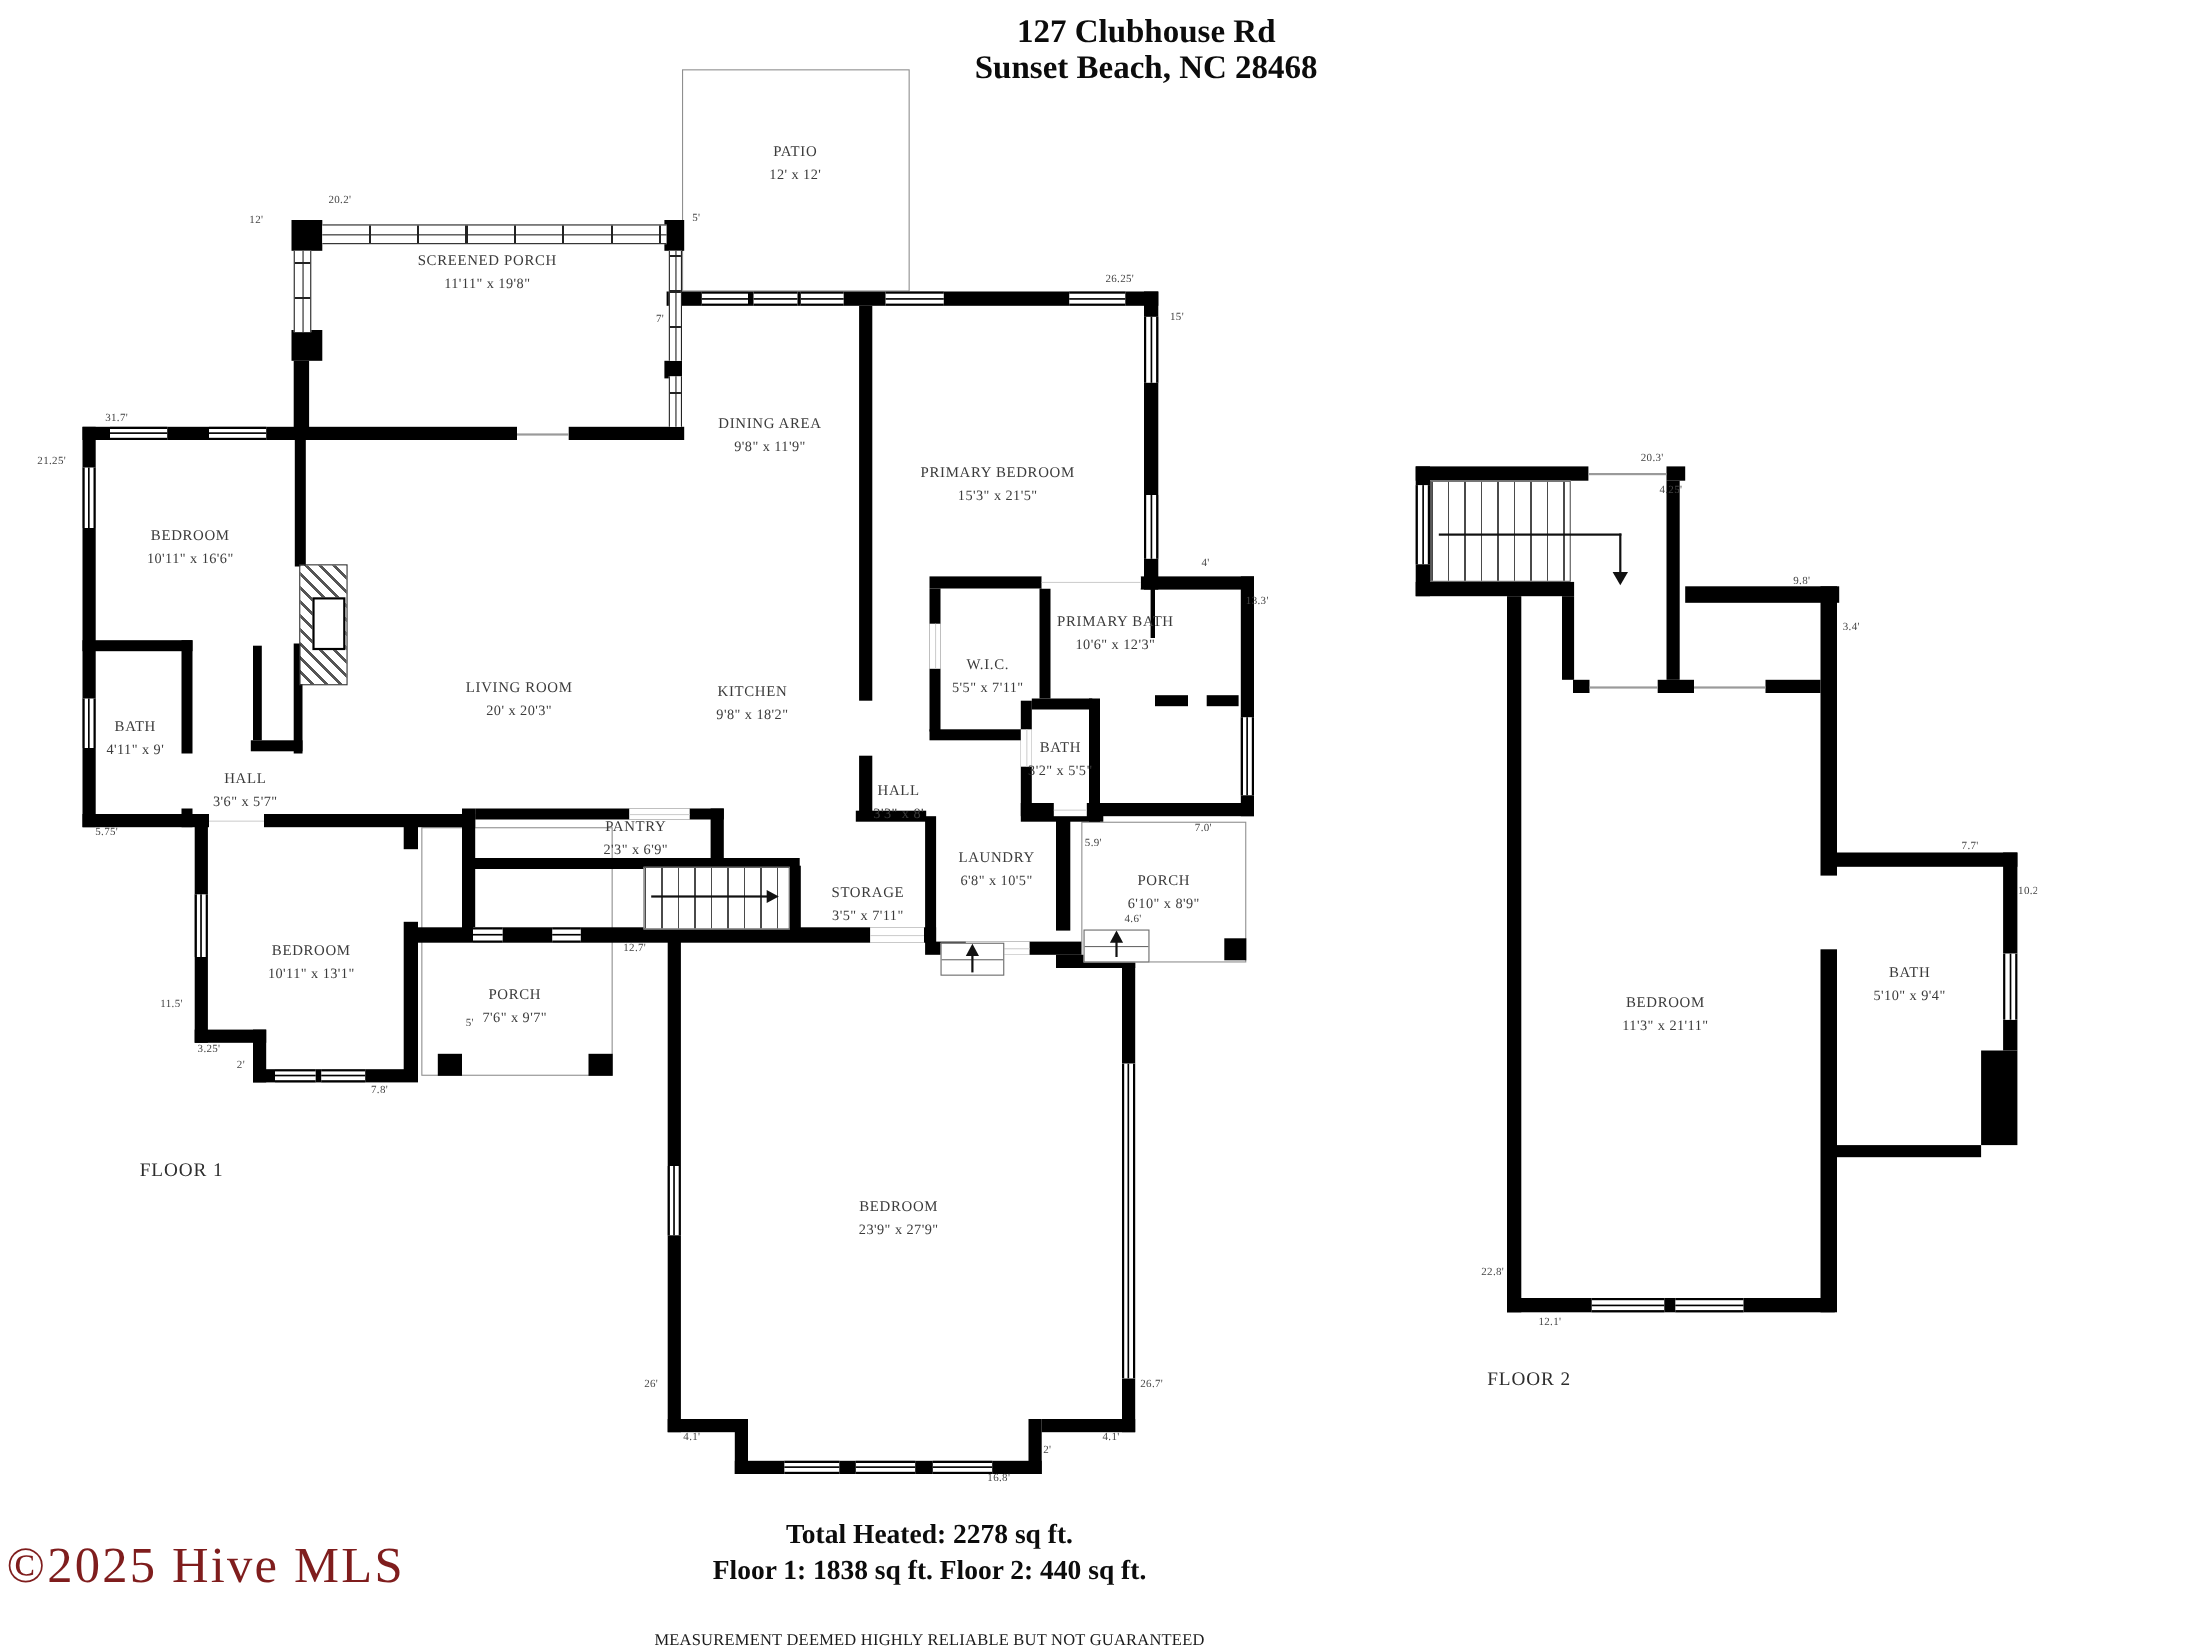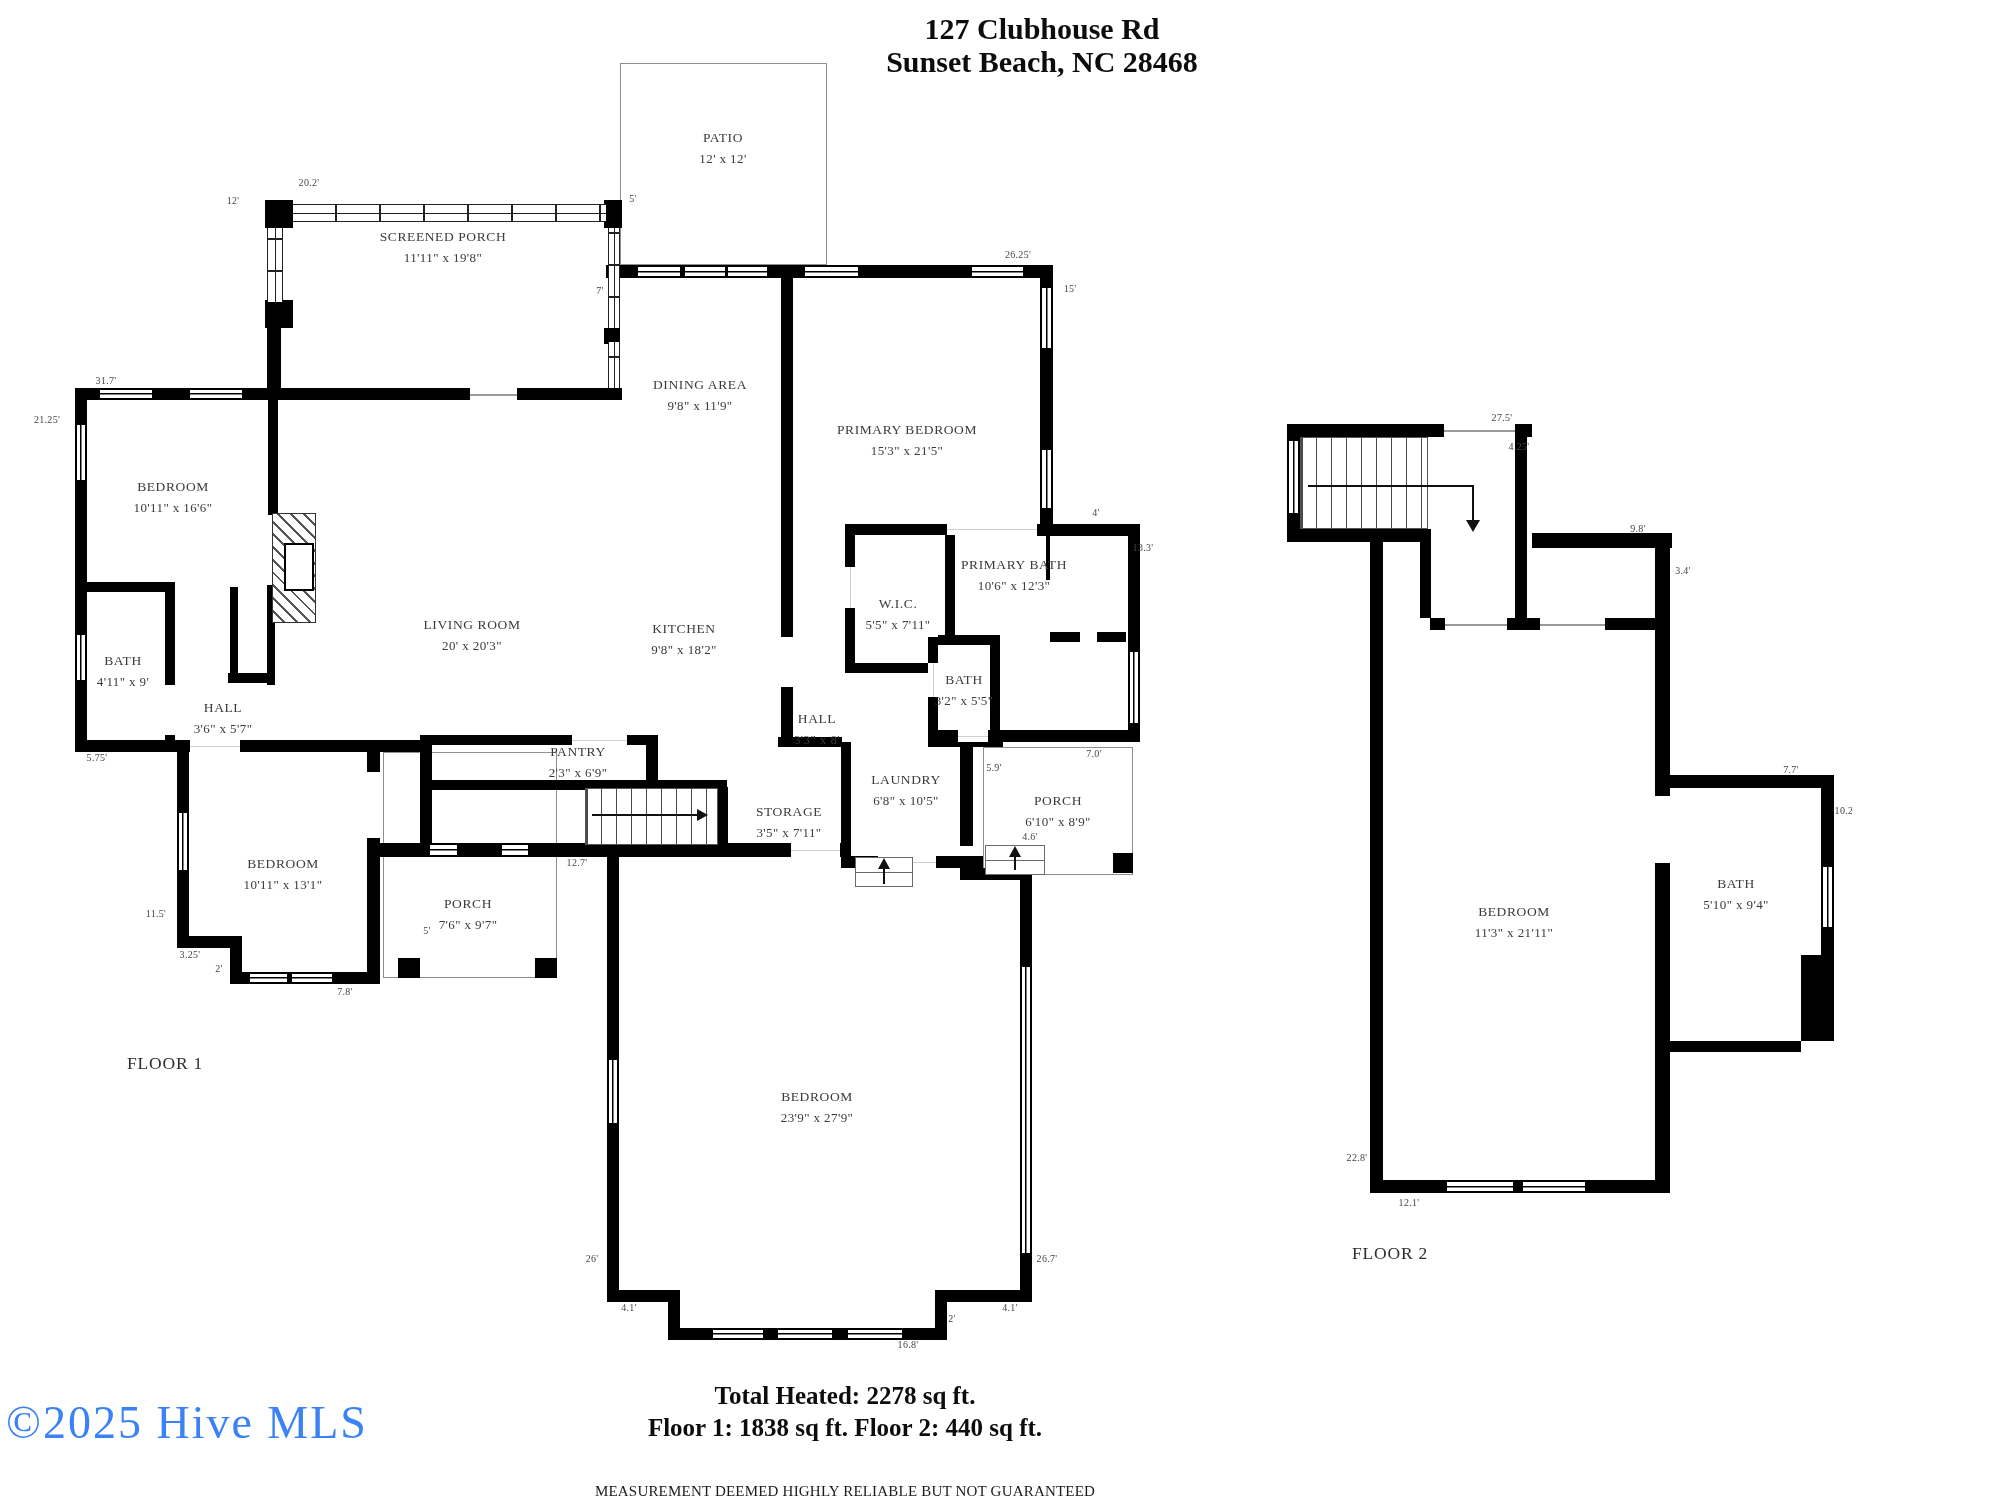--- a/index.html
+++ b/index.html
@@ -57,21 +57,21 @@
   .room .rd{font-size:13px;letter-spacing:.4px;}
   .dim{position:absolute;transform:translate(-50%,-50%);font-size:10px;color:#454545;
        white-space:nowrap;letter-spacing:.3px;}
   .floor-tag{position:absolute;font-size:17.5px;color:#2e2e2e;letter-spacing:.8px;}
   .title{position:absolute;left:1042px;top:12px;transform:translateX(-50%);text-align:center;
          color:#0c0c0c;font-weight:bold;font-size:30px;line-height:33px;white-space:nowrap;}
   .footer{position:absolute;left:845px;top:1380px;transform:translateX(-50%);text-align:center;
           color:#0c0c0c;font-weight:bold;font-size:25px;line-height:32px;white-space:nowrap;}
   .disclaimer{position:absolute;left:845px;top:1483px;transform:translateX(-50%);
           color:#1a1a1a;font-size:15px;letter-spacing:.2px;white-space:nowrap;}
-  .watermark{position:absolute;left:6px;top:1396px;font-size:46px;color:#3b82f6;
+  .watermark{position:absolute;left:6px;top:1396px;font-size:46px;color:#7f1d1d;
           letter-spacing:2px;white-space:nowrap;}
 </style>
 </head>
 <body>
 
 <div class="canvas">
 
   <div class="title">
     <div>127 Clubhouse Rd</div>
     <div>Sunset Beach, NC 28468</div>
@@ -341,21 +341,21 @@
   <div class="dim" style="left:219px;top:968px">2'</div>
   <div class="dim" style="left:345px;top:991px">7.8'</div>
   <div class="dim" style="left:427px;top:930px">5'</div>
   <div class="dim" style="left:592px;top:1258px">26'</div>
   <div class="dim" style="left:1047px;top:1258px">26.7'</div>
   <div class="dim" style="left:629px;top:1307px">4.1'</div>
   <div class="dim" style="left:1010px;top:1307px">4.1'</div>
   <div class="dim" style="left:952px;top:1318px">2'</div>
   <div class="dim" style="left:908px;top:1344px">16.8'</div>
 
-  <div class="dim" style="left:1502px;top:417px">27.5'</div>
+  <div class="dim" style="left:1502px;top:417px">20.3'</div>
   <div class="dim" style="left:1519px;top:446px">4.25'</div>
   <div class="dim" style="left:1638px;top:528px">9.8'</div>
   <div class="dim" style="left:1683px;top:570px">3.4'</div>
   <div class="dim" style="left:1791px;top:769px">7.7'</div>
   <div class="dim" style="left:1845px;top:810px">10.2'</div>
   <div class="dim" style="left:1357px;top:1157px">22.8'</div>
   <div class="dim" style="left:1409px;top:1202px">12.1'</div>
 
   <div class="floor-tag" style="left:127px;top:1053px">FLOOR 1</div>
   <div class="floor-tag" style="left:1352px;top:1243px">FLOOR 2</div>

